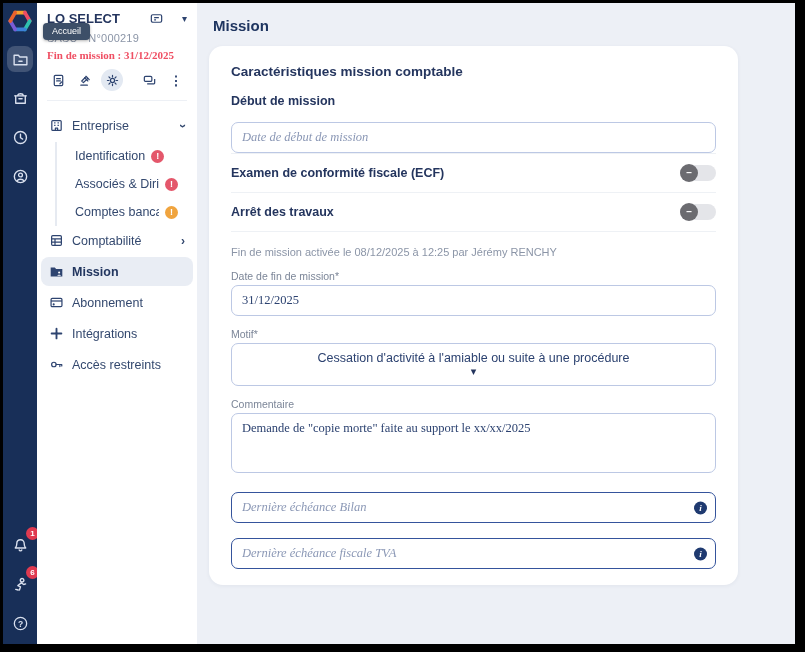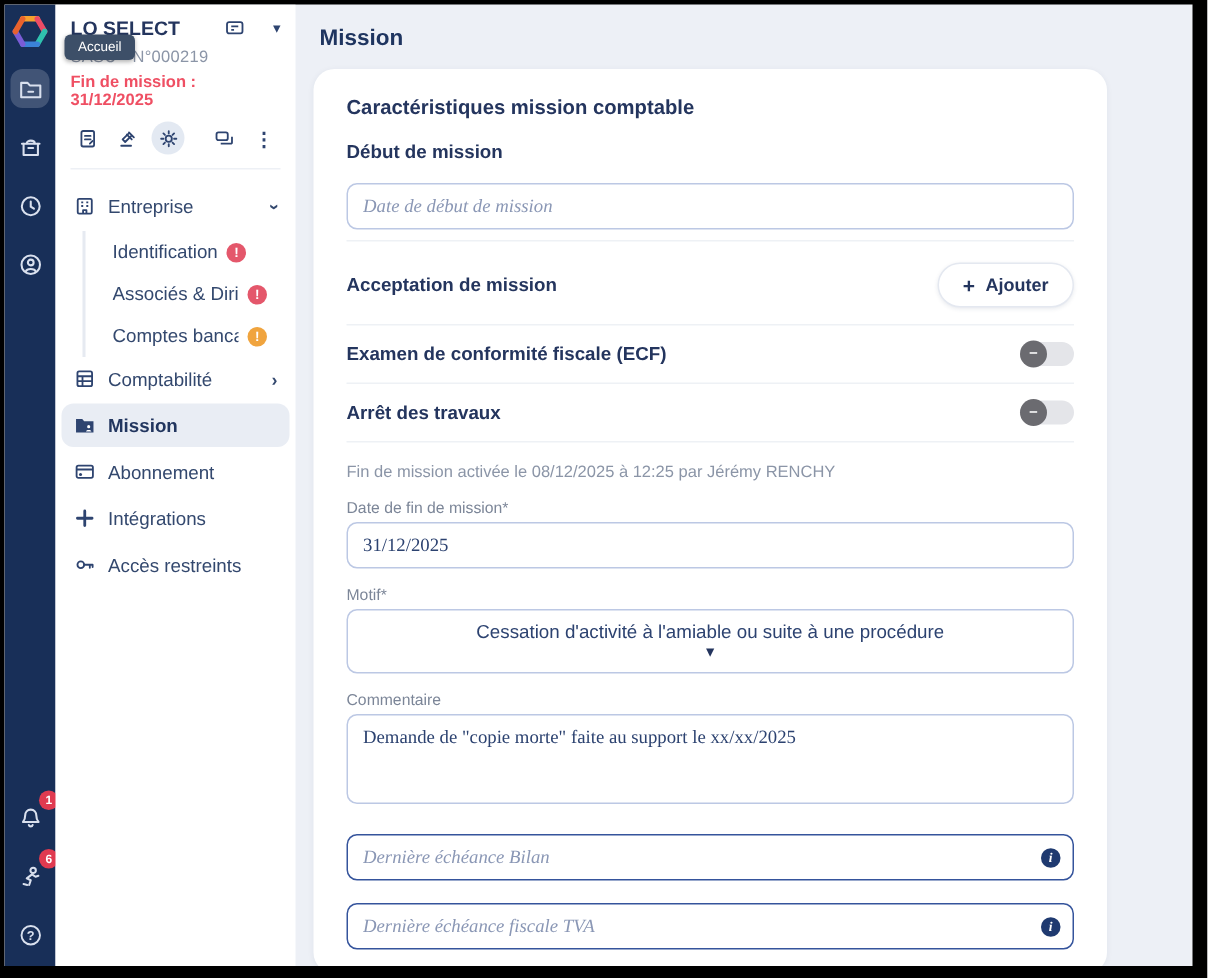--- a/index.html
+++ b/index.html
@@ -18,21 +18,21 @@
   .badge{ position:absolute; top:-5px; right:-6px; background:#e03a50; color:#fff; font-size:8px; font-weight:bold; min-width:13px; height:13px; border-radius:8px; display:flex; align-items:center; justify-content:center; padding:0 2px; }
   
   .sidebar{ width:160px; background:#fff; flex-shrink:0; display:flex; flex-direction:column; position:relative; padding:8px 0 0; }
   .side-head{ padding:0 10px; position:relative; }
   .ws-row{ display:flex; align-items:center; gap:18px; }
   .ws-name{ font-size:13px; font-weight:bold; color:#24355e; flex:1; white-space:nowrap; overflow:hidden; }
   .ws-ico{ color:#2e4470; display:flex; cursor:pointer; background:none; border:none; }
   .caret{ font-size:10px; color:#2e4470; cursor:pointer; background:none; border:none; }
   .tooltip{ position:absolute; left:6px; top:12px; background:#3d4f68; color:#fff; font-size:9px; padding:3px 9px 4px; border-radius:4px; box-shadow:0 1px 3px rgba(0,0,0,.3); z-index:5;text-align:right; }
   .ws-sub{ font-size:11px; color:#8b95a7; margin-top:6px; letter-spacing:.2px; }
-  .ws-alert{ font-size:11px; color:#ef4f63; font-weight:bold; margin-top:5px; }
+  .ws-alert{ font-size:11px; color:#ef4f63; font-weight:bold; margin-top:5px;font-family:Liberation Serif, serif; }
   .tool-row{ display:flex; align-items:center; margin-top:8px; padding-bottom:9px; border-bottom:1px solid #edf0f5; }
   .tool-btn{ background:none; border:none; color:#2e4470; width:22px; height:22px; display:flex; align-items:center; justify-content:center; cursor:pointer; margin-right:5px; border-radius:50%; }
   .tool-btn.active{ background:#e3e9f2; }
   .tool-gap{ flex:1; }
   .kebab{ font-size:13px; font-weight:bold; }
   
   .nav{ padding:10px 4px 0; font-size:12.5px; color:#33486e; }
   .nav-item{ display:flex; align-items:center; gap:8px; padding:7px 8px; border-radius:8px; cursor:pointer; margin-bottom:2px; }
   .nav-item .lbl{ flex:1; white-space:nowrap; overflow:hidden; }
   .nav-item.active{ background:#e9edf4; font-weight:bold; color:#22365f; }
@@ -263,27 +263,20 @@
 
   <main class="main">
     <h1 class="page-title">Mission</h1>
 
     <section class="card">
       <h2 class="card-h">Caractéristiques mission comptable</h2>
 
       <div class="f-label-b" style="margin-bottom:14px;">Début de mission</div>
       <input class="inp" type="text" placeholder="Date de début de mission" style="">
 
-      <div class="row" style="margin-top:7px; border-top:1px solid #eef1f5; padding-top:14px;">
-        <span class="f-label-b">Acceptation de mission</span>
-        <button class="pill-btn">
-          <span class="plus">+</span>
-          <span>Ajouter</span>
-        </button>
-      </div>
 
       <div class="row" style="border-top:1px solid #eef1f5;">
         <span class="f-label-b">Examen de conformité fiscale (ECF)</span>
         <div class="toggle">
           <span class="knob">–</span>
         </div>
       </div>
 
       <div class="row" style="border-top:1px solid #eef1f5;">
         <span class="f-label-b">Arrêt des travaux</span>

